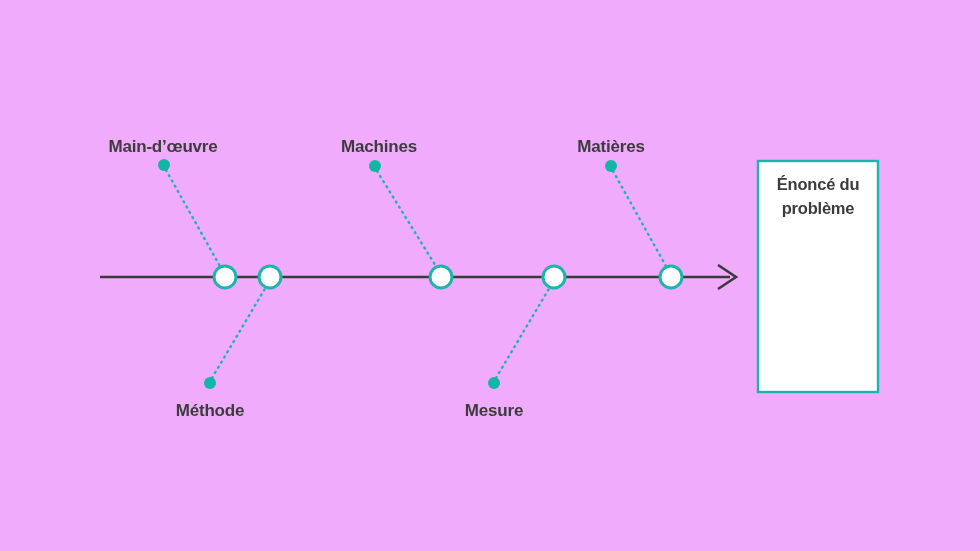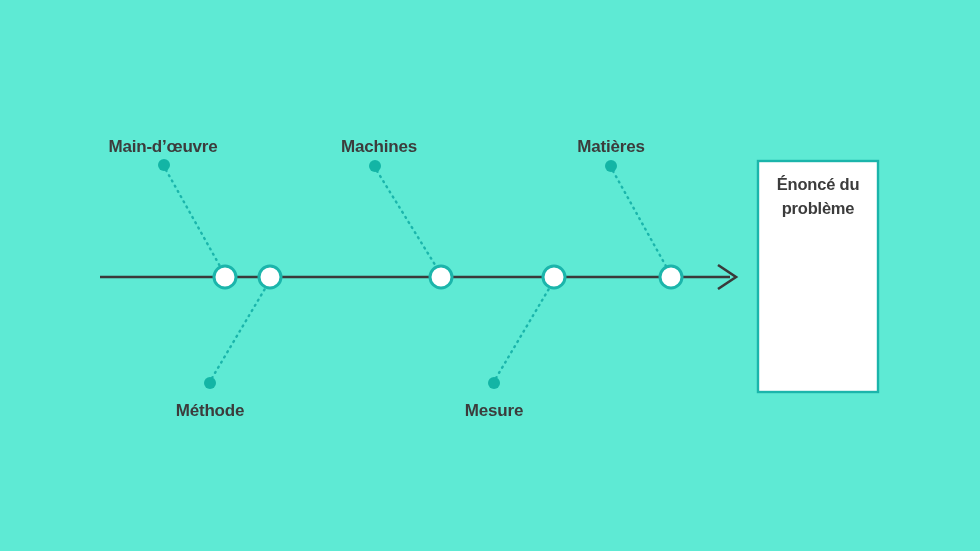--- a/index.html
+++ b/index.html
@@ -10,21 +10,21 @@
   body {
     width: 980px;
     height: 551px;
     font-family: "Liberation Sans", sans-serif;
     overflow: hidden;
   }
   #diagram-root {
     position: relative;
     width: 980px;
     height: 551px;
-    background: #5eead4;
+    background: #f0abfc;
   }
   svg.fishbone {
     position: absolute;
     top: 0;
     left: 0;
     width: 980px;
     height: 551px;
     display: block;
   }
   .cat-label {

